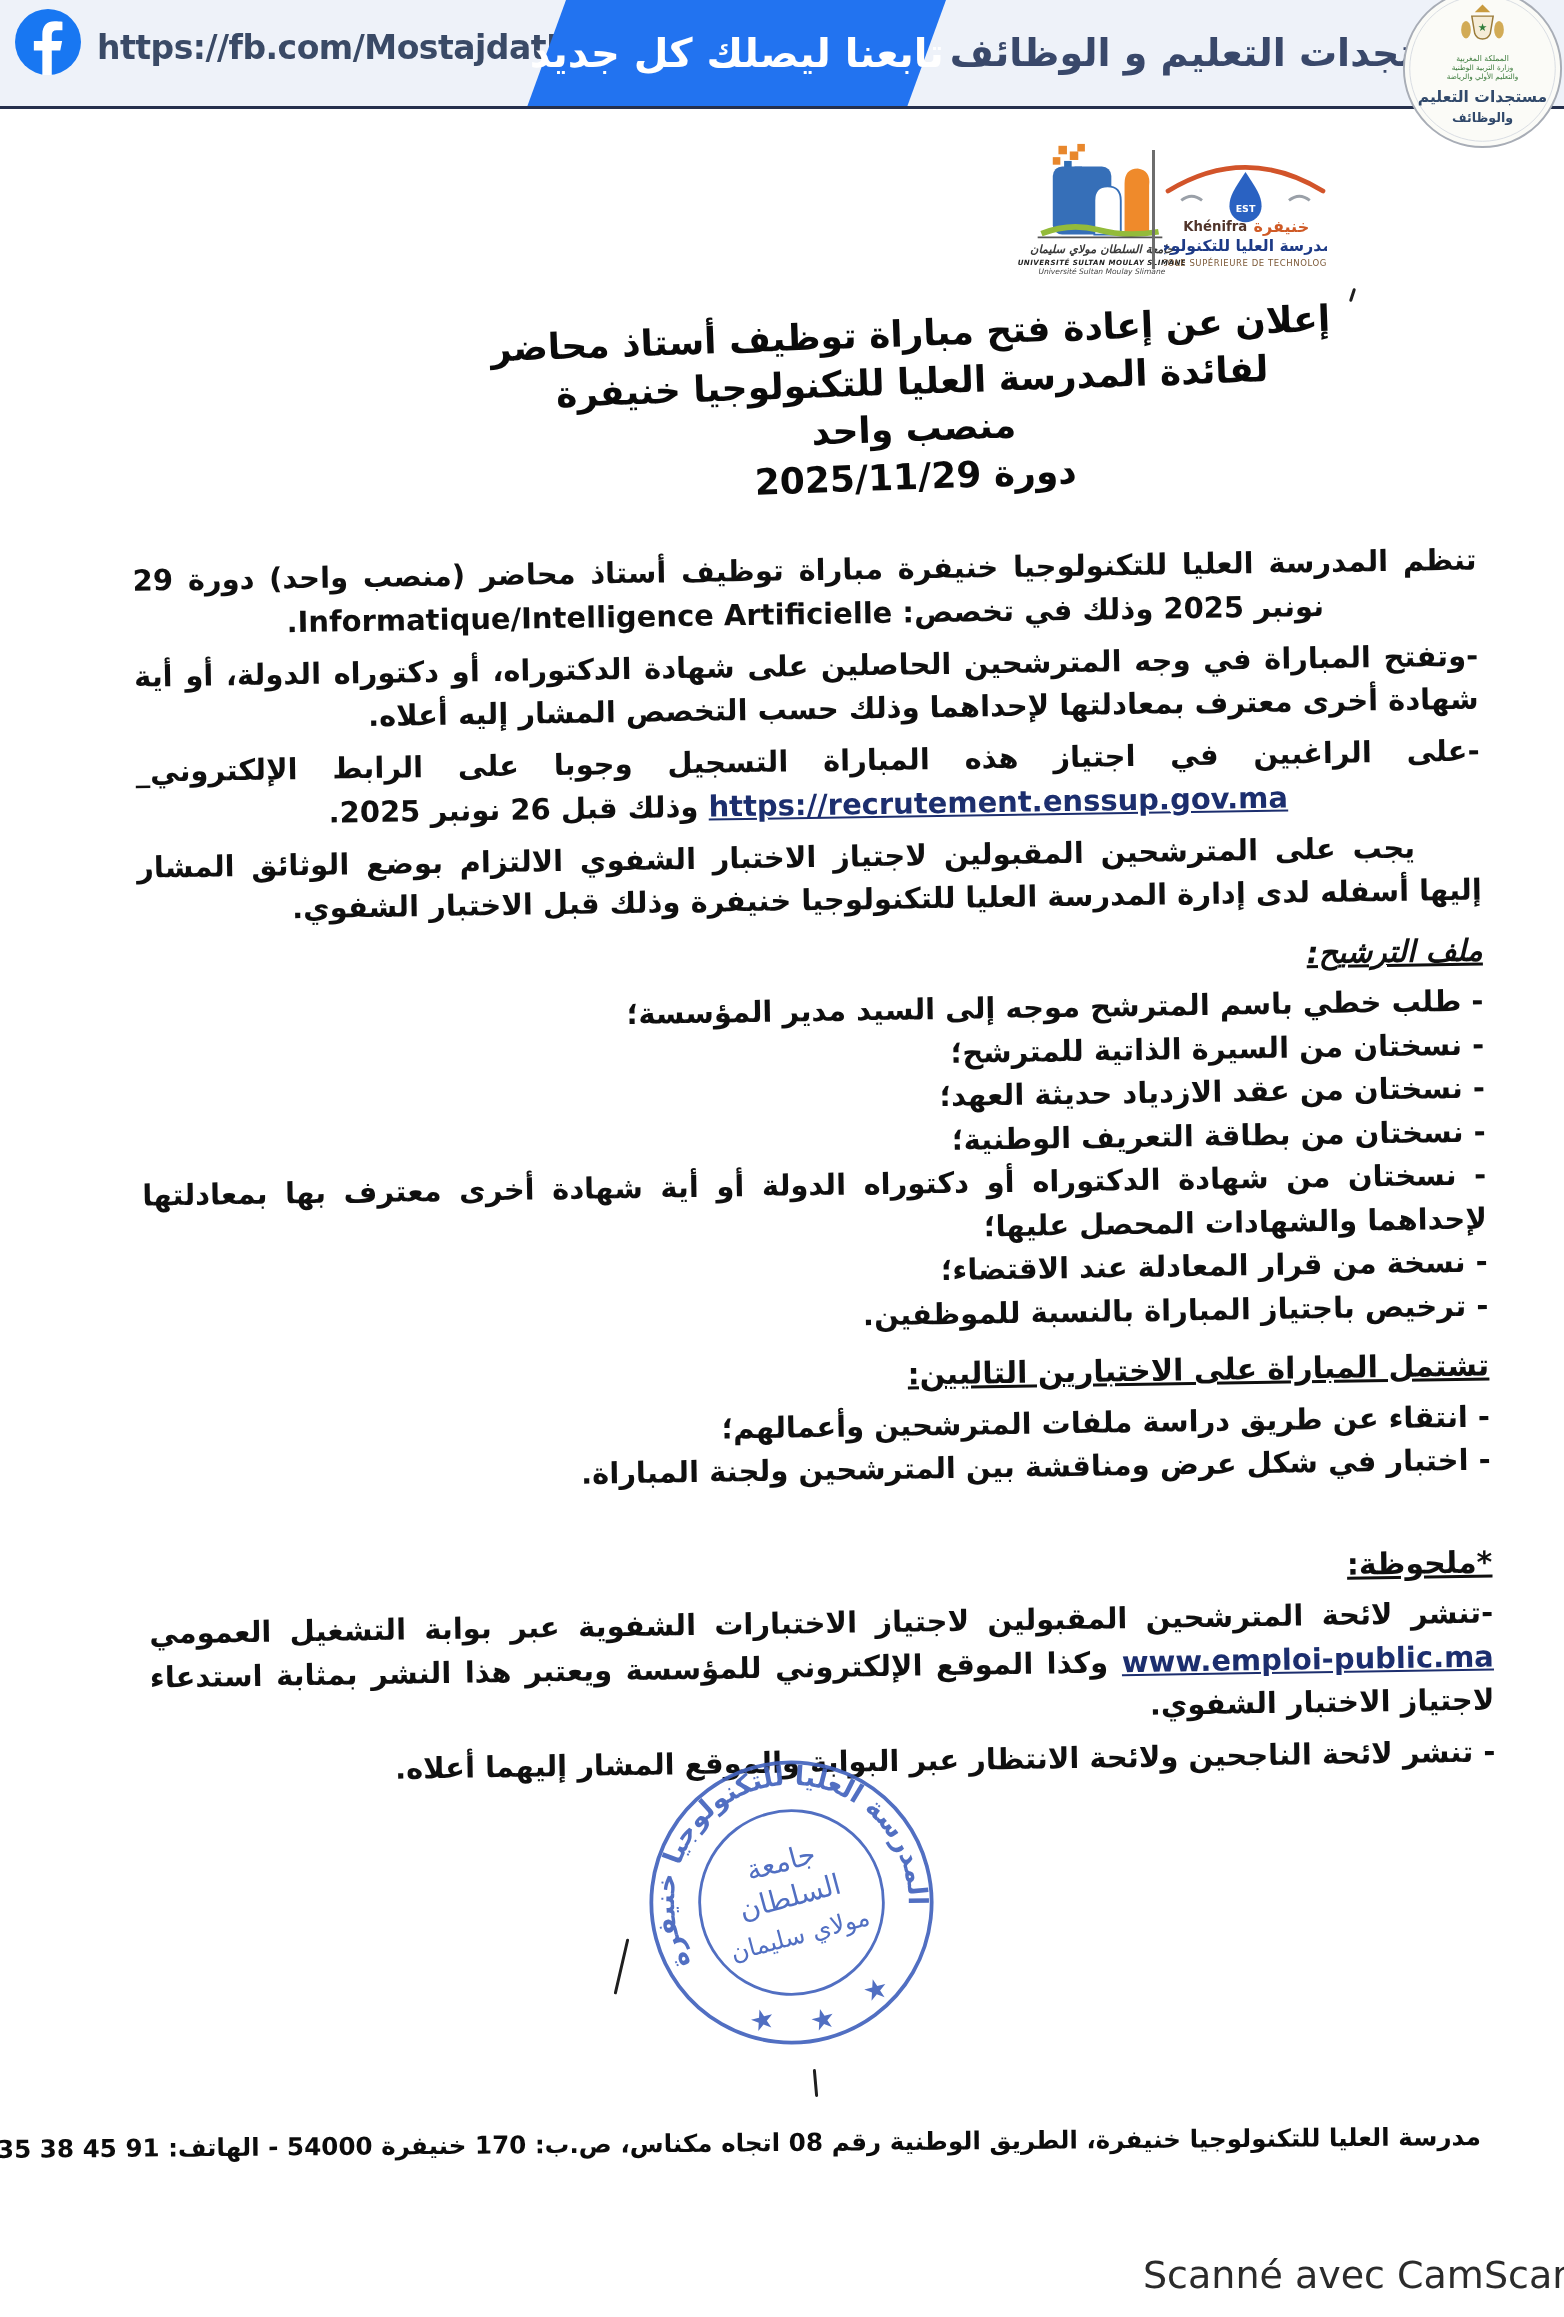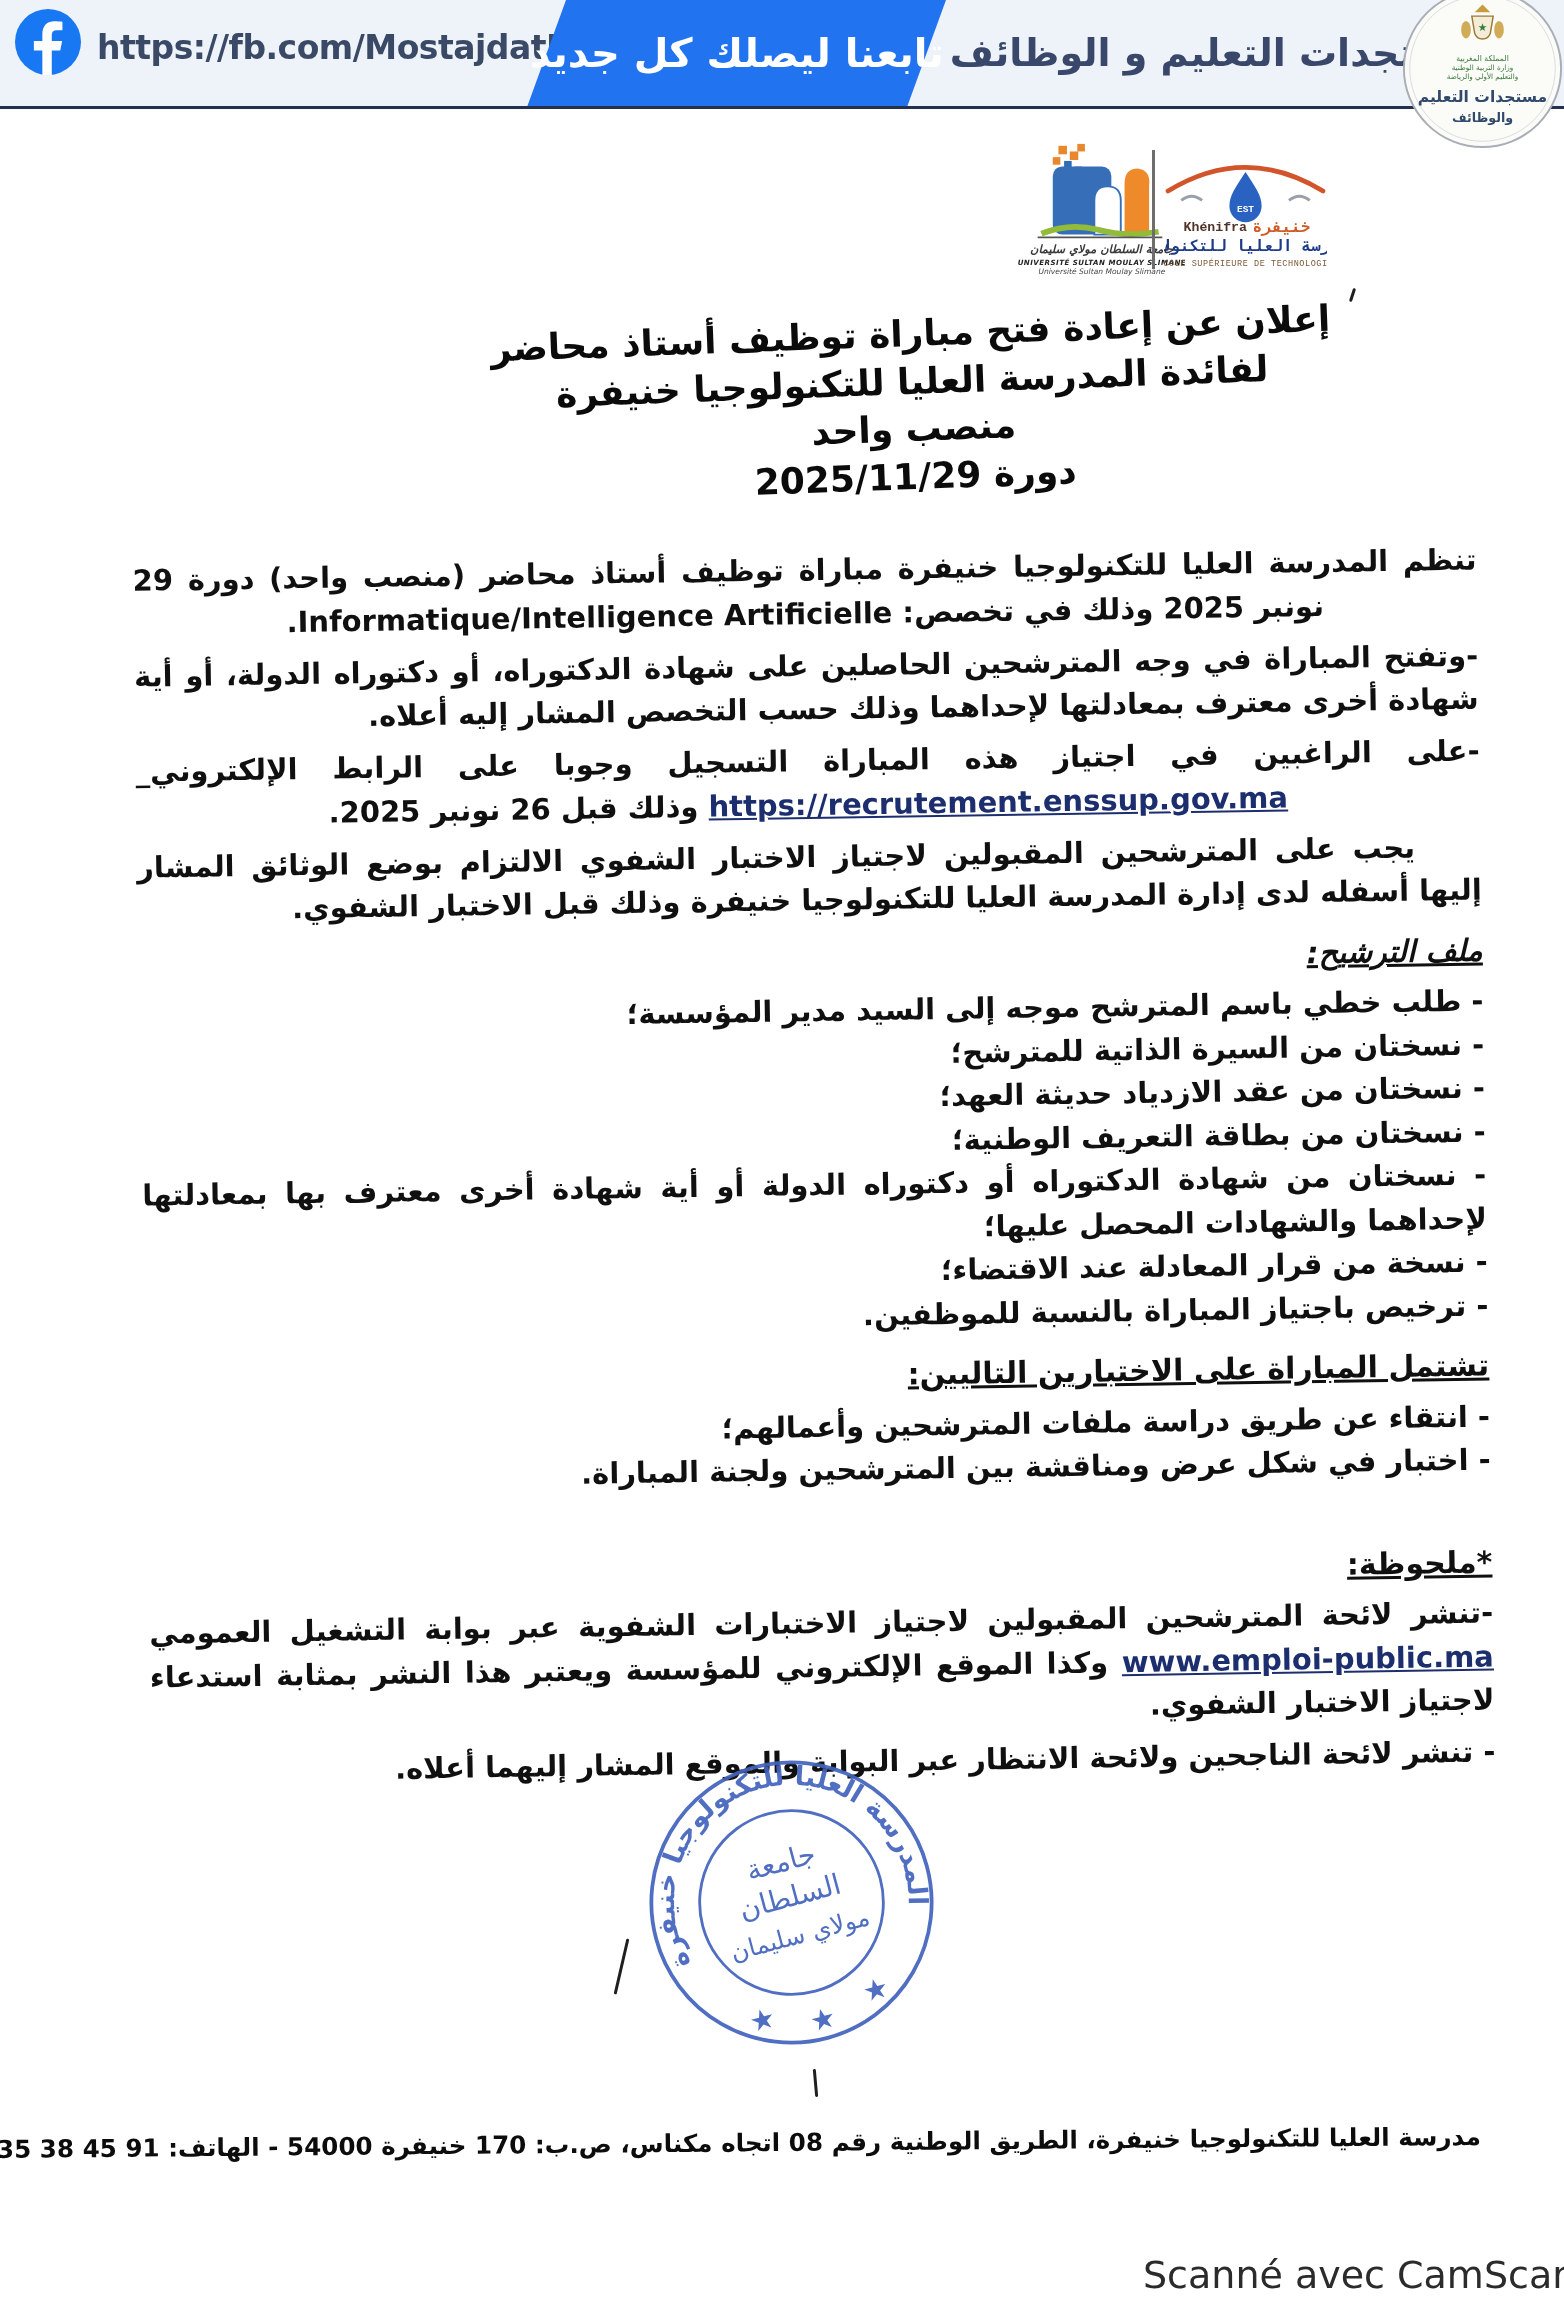--- a/index.html
+++ b/index.html
@@ -18,21 +18,21 @@
           transform:skewX(20deg);}
   .ribbon-text{color:#ffffff;font-size:40px;font-weight:bold;direction:rtl;white-space:nowrap;}
   .brand{position:absolute;left:1036px;top:0;width:355px;height:106px;display:flex;align-items:center;
           justify-content:center;}
   .brand-text{color:#39486a;font-size:38px;font-weight:bold;direction:rtl;white-space:nowrap;}
   .badge{position:absolute;left:1401px;top:-13.2px;width:163px;height:163px;}
 
   
   .univ-logo{position:absolute;left:1015px;top:142px;width:170px;height:137px;font-style:italic;}
   .logo-divider{position:absolute;left:1152px;top:150px;width:2.8px;height:119px;background:#6d6d6d;}
-  .est-logo{position:absolute;left:1164px;top:140px;width:163px;height:137px;font-family:Liberation Mono, monospace;}
+  .est-logo{position:absolute;left:1164px;top:140px;width:163px;height:137px;}
 
   
   .title{position:absolute;left:350px;top:310px;width:1126px;text-align:center;direction:rtl;
          font-weight:bold;color:#0b0b0b;font-size:36px;line-height:1.32;transform:rotate(-2.1deg);}
   .content{position:absolute;left:142px;top:549px;width:1344px;direction:rtl;color:#101010;
          font-size:29px;font-weight:bold;line-height:1.5;text-align:justify;transform:rotate(-0.9deg);}
   .content p{margin:0 0 8.5px 0;}
   .p-center-last{text-align-last:center;}
   .p-indent{text-indent:66px;}
   .list-item{margin:0 !important;text-align:right;}

